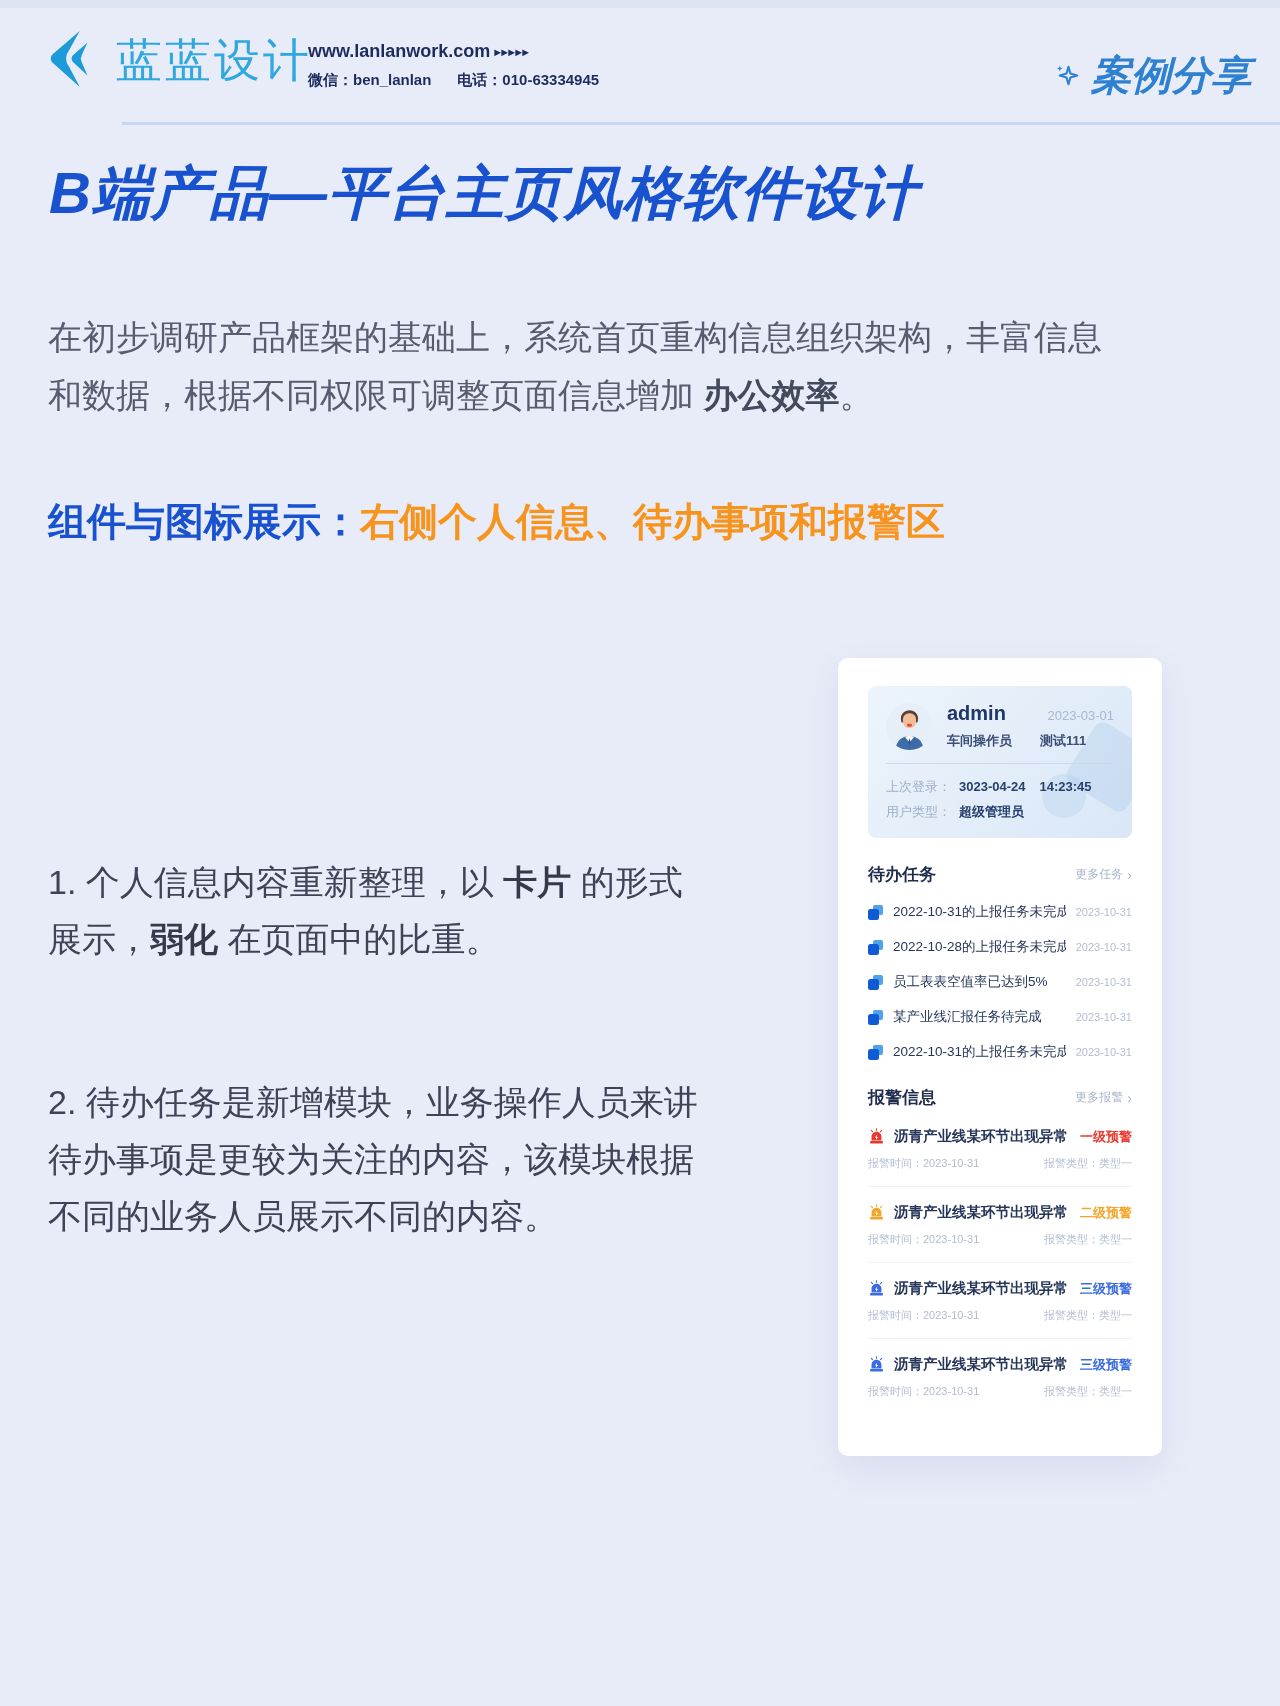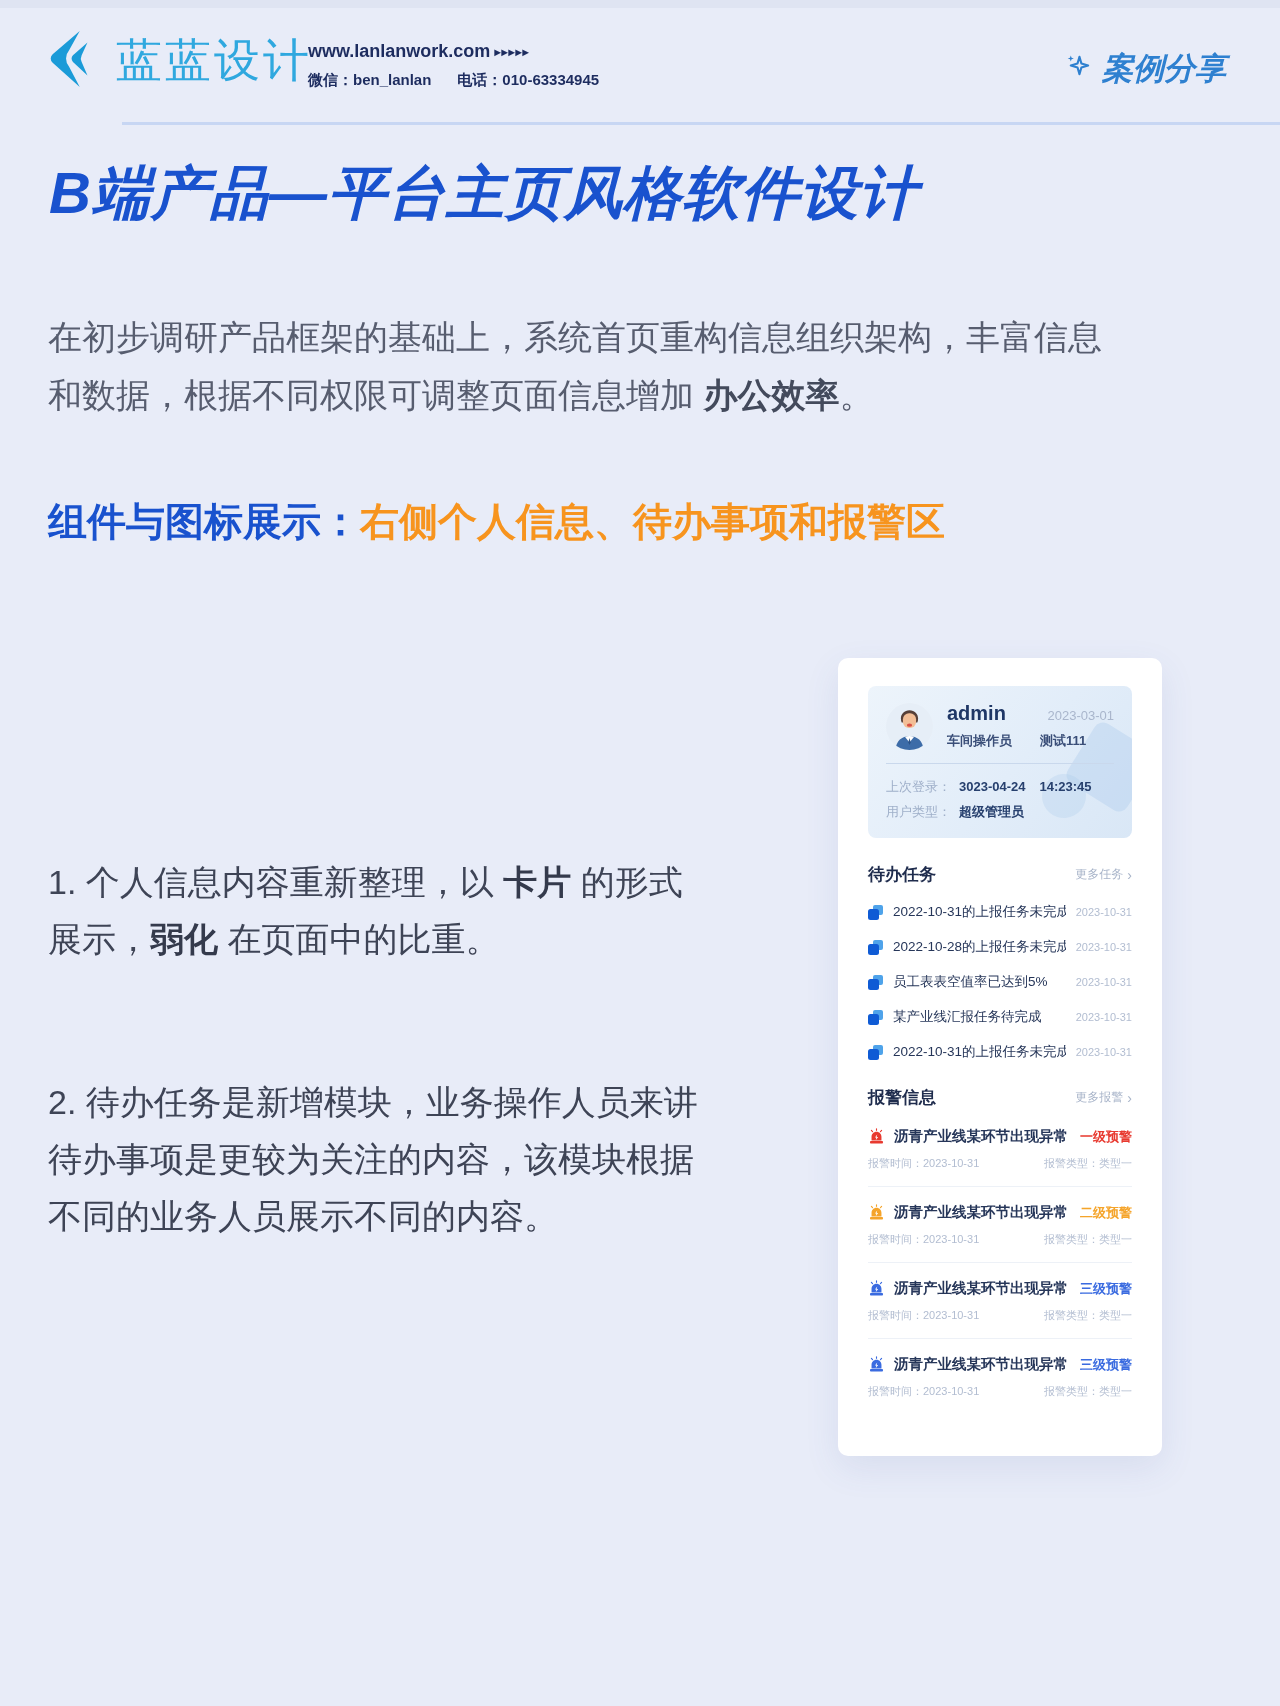--- a/index.html
+++ b/index.html
@@ -9,22 +9,22 @@
     background:#E8ECF8; overflow:hidden;
     font-family:"Liberation Sans", sans-serif; color:#3E4456;
   }
   
   .hdr-logo { position:absolute; left:42px; top:22px; display:flex; align-items:center; gap:14px; }
   .logo-text { font-size:46px; font-weight:500; color:#2FA8DF; letter-spacing:3px; }
   .hdr-contact { position:absolute; left:308px; top:33px; color:#1D2C5F; }
   .hdr-contact .l1 { font-size:18px; font-weight:700; display:flex; align-items:center; gap:4px; }
   .hdr-contact .arrows { font-size:12px; letter-spacing:1px; color:#1D2C5F; }
   .hdr-contact .l2 { margin-top:9px; font-size:15px; font-weight:600; display:flex; gap:26px; }
-  .hdr-badge { position:absolute; right:54px; top:40px; display:flex; align-items:center; gap:10px;
-    color:#2E80D0; font-size:31px; font-weight:700; font-style:italic;
+  .hdr-badge { position:absolute; right:29px; top:40px; display:flex; align-items:center; gap:10px;
+    color:#2E80D0; font-size:40px; font-weight:700; font-style:italic;
     font-family:"Liberation Serif", serif; }
   .hdr-divider { position:absolute; left:122px; right:0; top:114px; height:3px; background:#C7D6F3; }
   
   .title { position:absolute; left:49px; top:150px; font-size:58px; line-height:1.2;
     font-weight:900; font-style:italic; color:#1952CE; letter-spacing:1px; }
   .intro { position:absolute; left:48px; top:300px; width:1055px;
     font-size:34px; line-height:58px; color:#575D6F; }
   .intro b { font-weight:700; color:#434A5C; }
   .section-heading { position:absolute; left:48px; top:487px; font-size:39px; font-weight:800; }
   .section-heading .sh-blue { color:#1952CE; }

